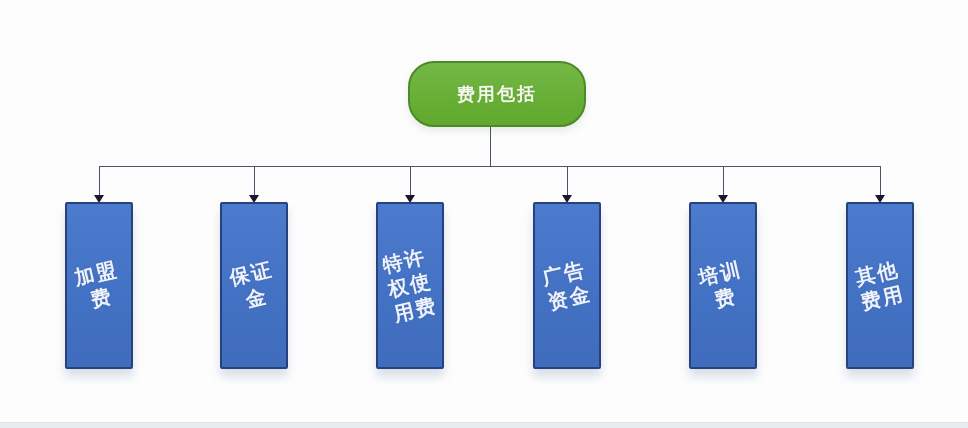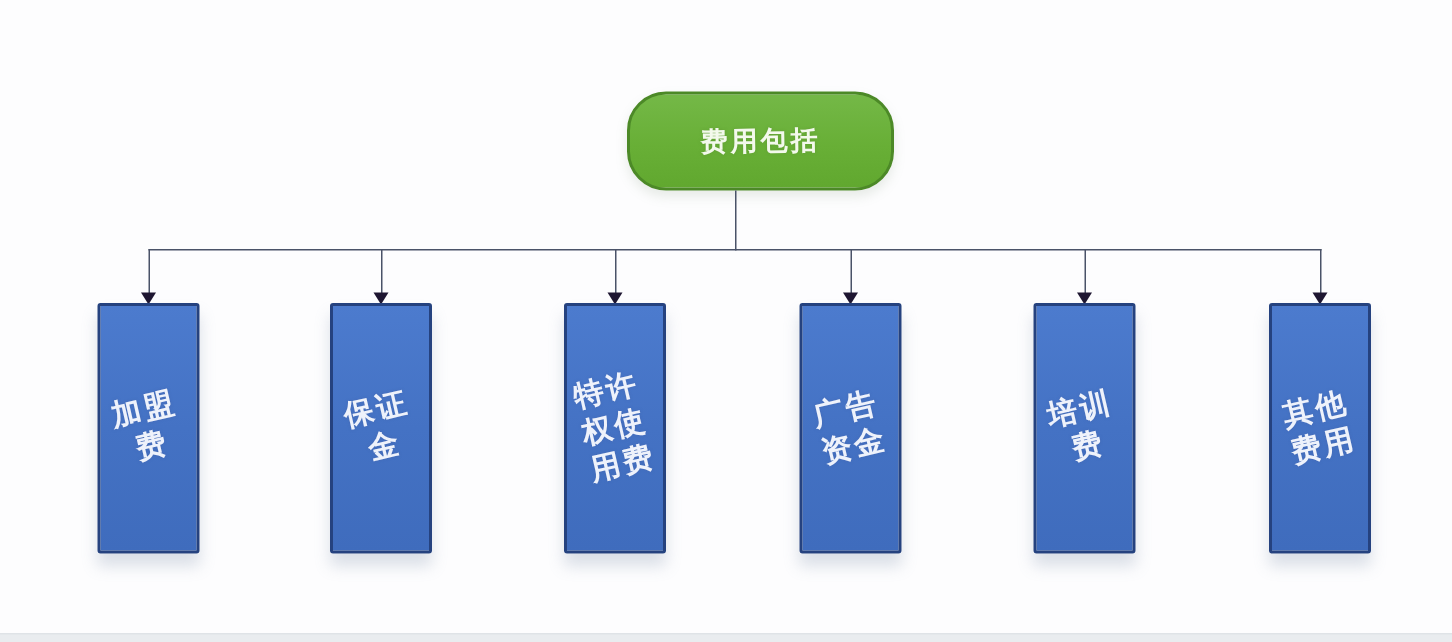--- a/index.html
+++ b/index.html
@@ -18,21 +18,21 @@
   .bottom-strip {
     position: absolute;
     left: 0; bottom: 0;
     width: 100%; height: 5px;
     background: #e9ecef;
     border-top: 1px solid #dfe3e7;
   }
   
   .root-node {
     position: absolute;
-    left: 418px; top: 61px;
+    left: 408px; top: 61px;
     width: 178px; height: 66px;
     box-sizing: border-box;
     background: linear-gradient(180deg, #74b847 0%, #68af36 55%, #61a82f 100%);
     border: 2px solid #4c8927;
     border-radius: 26px;
     display: flex;
     align-items: center;
     justify-content: center;
     box-shadow: 0 4px 8px rgba(130,150,120,0.18);
   }

